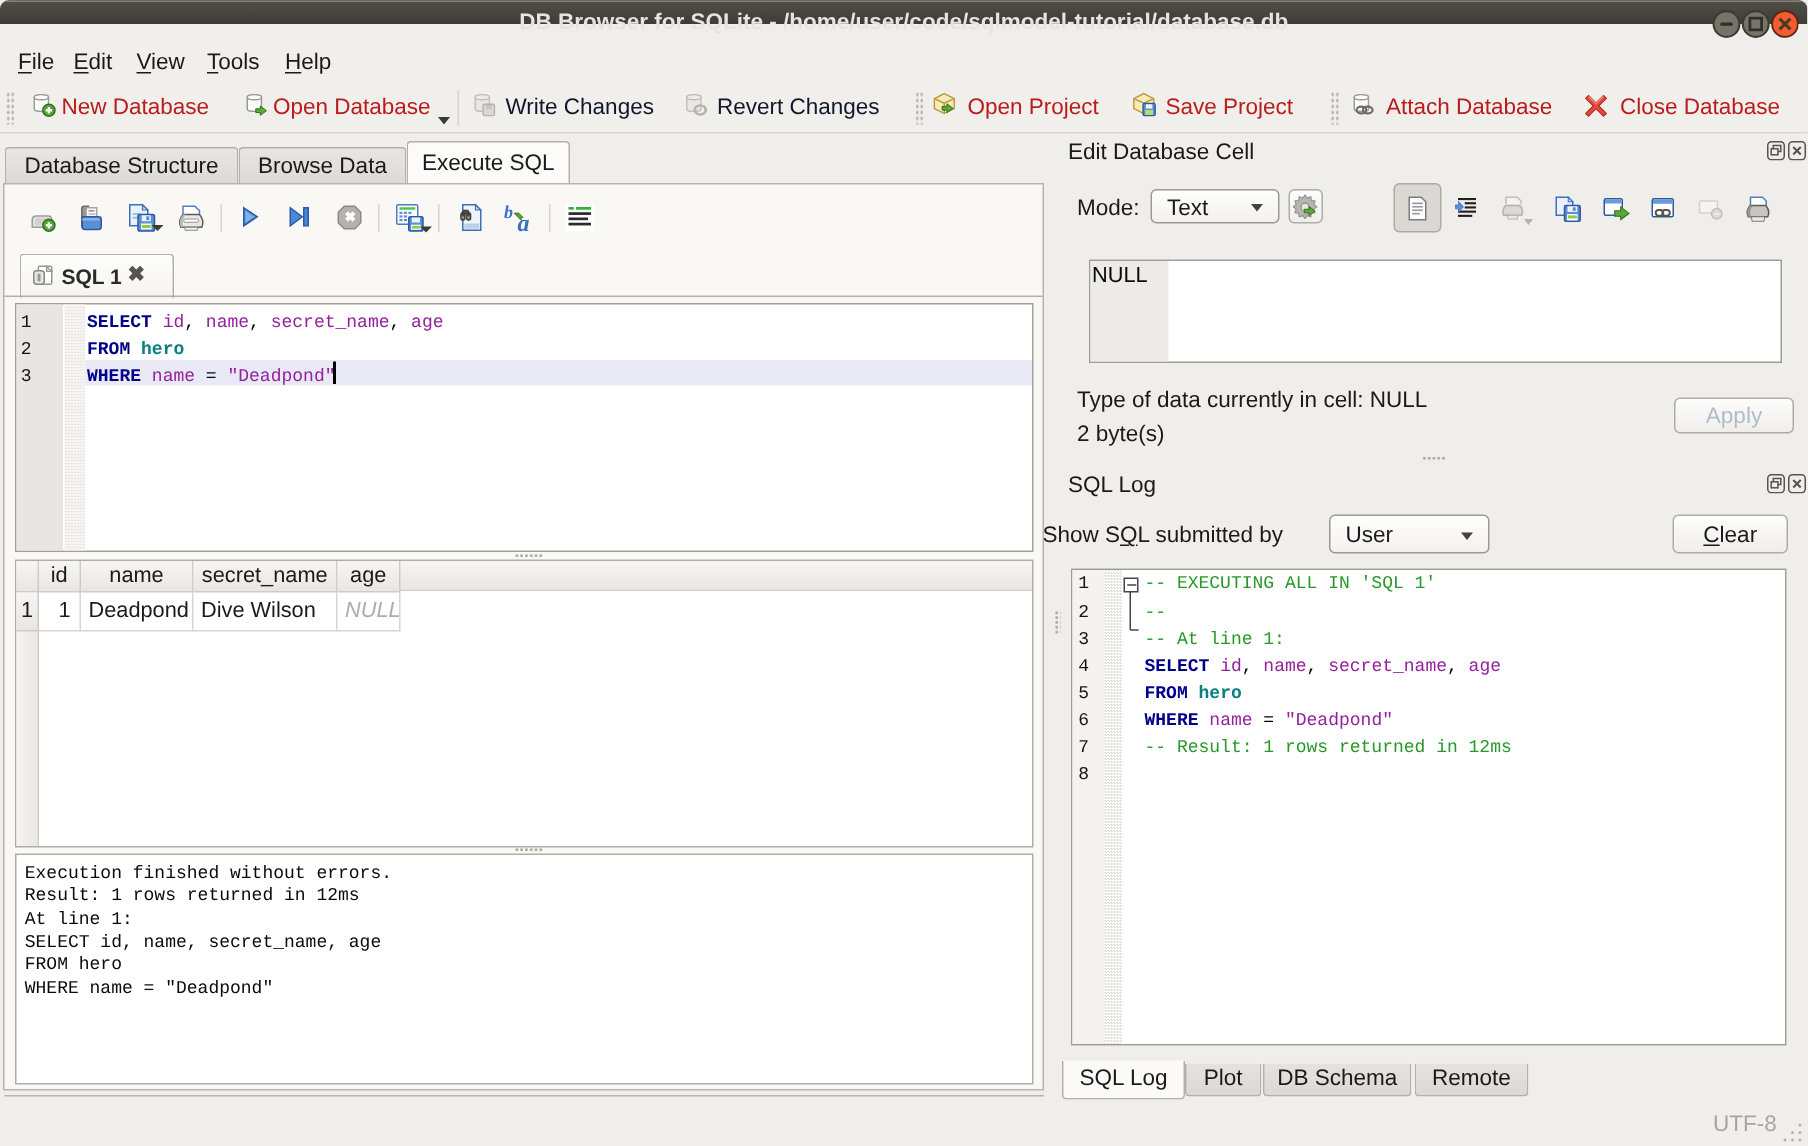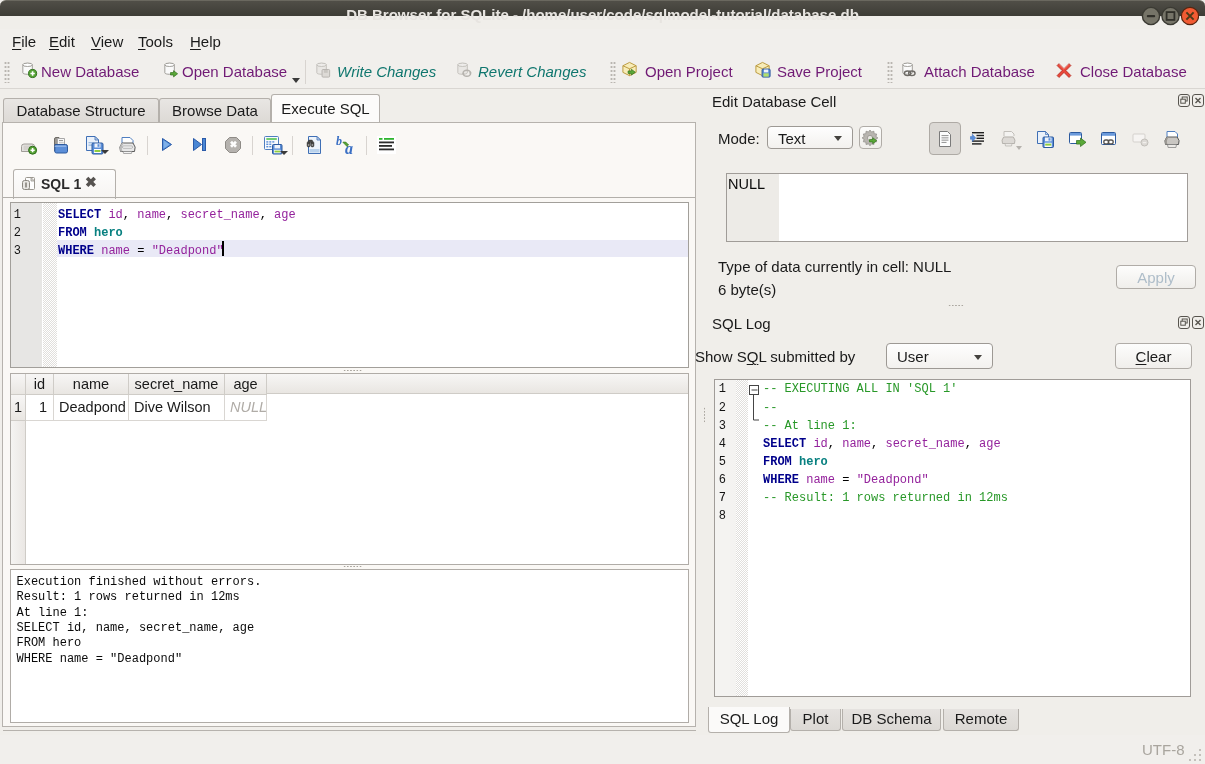--- a/index.html
+++ b/index.html
@@ -17,22 +17,22 @@
   color:#e7e4e0; font-size:15px; font-weight:bold; letter-spacing:0px; }
 
 
 #menubar { position:absolute; left:0; top:29px; width:1205px; height:26px; background:#f1efec; }
 .menuitem { position:absolute; top:4px; font-size:15px; color:#1a1a1a; }
 .menuitem u { text-decoration-thickness:1px; text-underline-offset:2px; }
 
 
 #toolbar { position:absolute; left:0; top:55px; width:1205px; height:34px; background:#f1efec;
   border-bottom:1px solid #d9d6d2; }
-.tbtext { position:absolute; top:8px; font-size:15px; color:#701a75; }
-.tbtext.dis { color:#0f766e;font-style:italic; }
+.tbtext { position:absolute; top:8px; font-size:15px; color:#b91c1c; }
+.tbtext.dis { color:#0f172a; }
 .tbicon { position:absolute; top:6px; width:18px; height:18px; }
 .grip { position:absolute; top:6px; width:6px; height:22px;
   background-image:radial-gradient(circle, #b9b5b0 1px, transparent 1.2px);
   background-size:3px 4px; }
 .vsep { position:absolute; top:5px; width:1px; height:24px; background:#d8d4d0; }
 
 
 .tab { position:absolute; border:1px solid #b4b0ab; border-bottom:none;
   border-radius:3px 3px 0 0; font-size:15px; color:#1a1a1a; text-align:center; }
 .tab.inactive { background:linear-gradient(#e8e6e3,#dcd9d5); }
@@ -391,21 +391,21 @@
   <path d="M3.5 14.5 q-1.8 -4 1.3 -7.5 h10.4 q3.1 3.5 1.3 7.5 z" fill="#c9c6c2" stroke="#5a5a5a"></path>
   <path d="M3.5 14.5 q-1.8 -4 1.3 -7.5 h2 q-3.1 3.5 -1.3 7.5 z" fill="#9a9792"></path>
   <path d="M5.5 14.5 h9 l-0.6 3 h-7.8 z" fill="#eceae7" stroke="#7a7a7a" stroke-width="0.7"></path>
 </svg>
 
 <div class="abs" style="left:726px; top:173px; width:462px; height:69px; background:#fff; border:1px solid #a09c98;"></div>
 <div class="abs" style="left:727px; top:174px; width:52px; height:67px; background:#edebe7;"></div>
 <div class="abs" style="left:728px; top:176px; font-size:14.5px; color:#0a0a0a;">NULL</div>
 
 <div class="abs" style="left:718px; top:258px; font-size:15px; color:#1a1a1a;">Type of data currently in cell: NULL</div>
-<div class="abs" style="left:718px; top:281px; font-size:15px; color:#1a1a1a;">6 byte(s)</div>
+<div class="abs" style="left:718px; top:281px; font-size:15px; color:#1a1a1a;">2 byte(s)</div>
 <div class="btn" style="left:1116px; top:265px; width:80px; height:24px; line-height:23px; font-size:15px; color:#aebdc9;">Apply</div>
 
 <div class="docktitle" style="left:712px; top:315px; position:absolute;">SQL Log</div>
 <svg class="abs" style="left:1178px; top:316px;" width="12" height="13" viewBox="0 0 12 13">
   <rect x="0.5" y="0.5" width="11" height="12" rx="2.5" fill="none" stroke="#57544e"></rect>
   <rect x="4.2" y="3" width="5" height="4" fill="none" stroke="#57544e"></rect>
   <rect x="2.8" y="5.2" width="4.5" height="4" fill="#f1efec" stroke="#57544e"></rect>
 </svg>
 <svg class="abs" style="left:1192px; top:316px;" width="12" height="13" viewBox="0 0 12 13">
   <rect x="0.5" y="0.5" width="11" height="12" rx="2.5" fill="none" stroke="#57544e"></rect>

